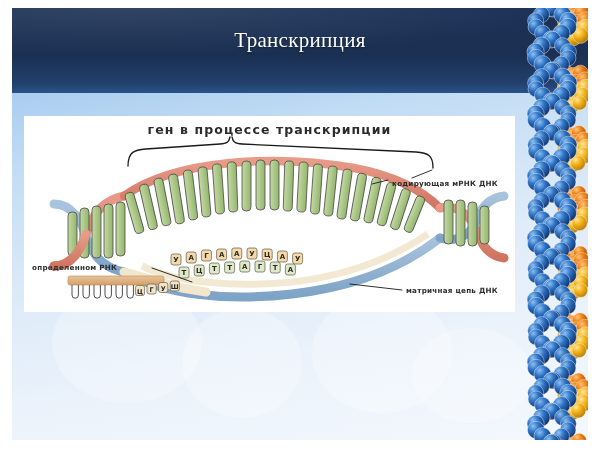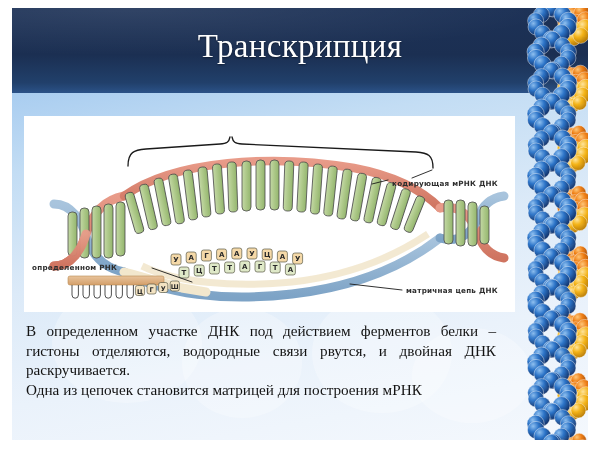--- a/index.html
+++ b/index.html
@@ -19,21 +19,21 @@
     overflow:hidden;
   }
   .header-sheen{
     position:absolute;left:0;top:0;width:100%;height:100%;
     background:radial-gradient(ellipse 120% 90% at 20% 0%,rgba(255,255,255,.09),rgba(255,255,255,0) 62%);
   }
   .title{
     position:absolute;left:0;top:20px;width:576px;
     text-align:center;color:#ffffff;
     font-family:"Liberation Serif", serif;
-    font-size:33px;font-weight:400;letter-spacing:.3px;
+    font-size:21px;font-weight:400;letter-spacing:.3px;
     text-shadow:0 1px 2px rgba(0,0,0,.45);
   }
   
   .body-area{
     position:absolute;left:0;top:85px;width:576px;height:347px;
     background:linear-gradient(170deg,#a9cdf0 0%,#c3ddf4 18%,#dceaf8 45%,#eaf2fb 70%,#f4f8fd 100%);
     overflow:hidden;
   }
   .bg-blob{position:absolute;border-radius:50%;background:rgba(255,255,255,.28);}
   .b1{left:40px;top:190px;width:150px;height:120px;}
@@ -88,20 +88,21 @@
 
   <div class="body-area">
     <div class="bg-blob b1"></div>
     <div class="bg-blob b2"></div>
     <div class="bg-blob b3"></div>
     <div class="bg-blob b4"></div>
     <div class="bg-blob b5"></div>
 
     <div class="diagram">
 
+      <div class="dg-title">ген в процессе транскрипции</div>
 
       <svg width="491" height="196" viewBox="0 0 491 196" style="position:absolute;left:0;top:0;">
         <defs>
           <linearGradient id="gSalmon" x1="0" y1="0" x2="0" y2="1">
             <stop offset="0%" stop-color="#e89b89"></stop>
             <stop offset="100%" stop-color="#cf7460"></stop>
           </linearGradient>
           <linearGradient id="gBlue" x1="0" y1="0" x2="0" y2="1">
             <stop offset="0%" stop-color="#a8c4dd"></stop>
             <stop offset="100%" stop-color="#7da3c6"></stop>
@@ -252,24 +253,20 @@
           <path d="M128,152 L168,166"></path>
           <path d="M326,168 L378,174"></path>
         </g>
       </svg>
 
       <div class="dg-label lbl-coding">кодирующая мРНК ДНК</div>
       <div class="dg-label lbl-rna">определенном РНК</div>
       <div class="dg-label lbl-template">матричная цепь ДНК</div>
     </div>
 
-    <div class="text-block">
-      <p>В определенном участке ДНК под действием ферментов белки – гистоны отделяются, водородные связи рвутся, и двойная ДНК раскручивается.</p>
-      <p class="last">Одна из цепочек становится матрицей для построения мРНК</p>
-    </div>
   </div>
 
   <div class="dna-strip">
     <svg width="88" height="432" viewBox="0 0 88 432">
       <defs>
         <radialGradient id="sphBlue" cx="33%" cy="28%" r="72%">
           <stop offset="0%" stop-color="#8fc0f0"></stop>
           <stop offset="45%" stop-color="#2c74c8"></stop>
           <stop offset="100%" stop-color="#12346d"></stop>
         </radialGradient>

